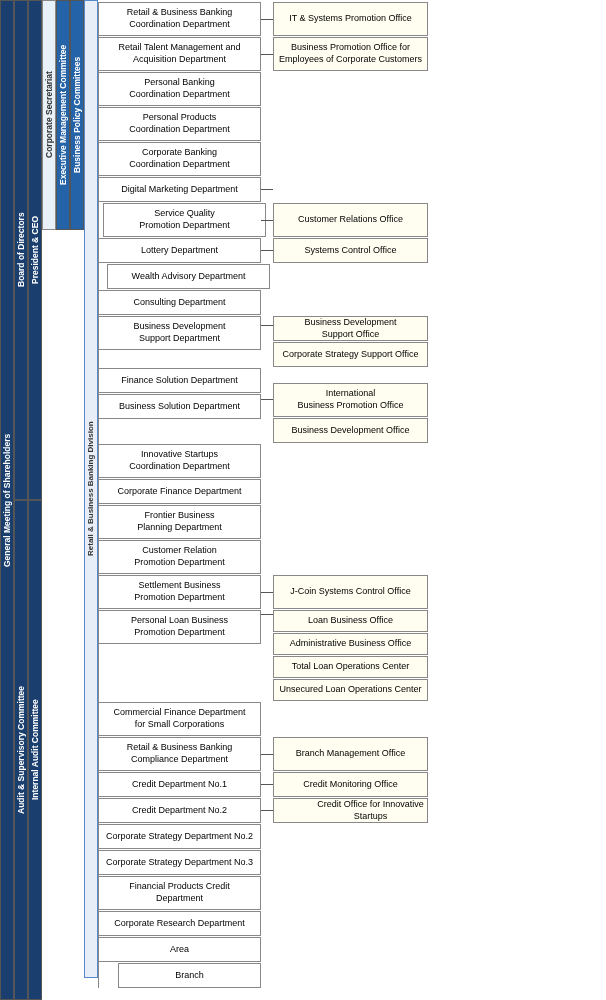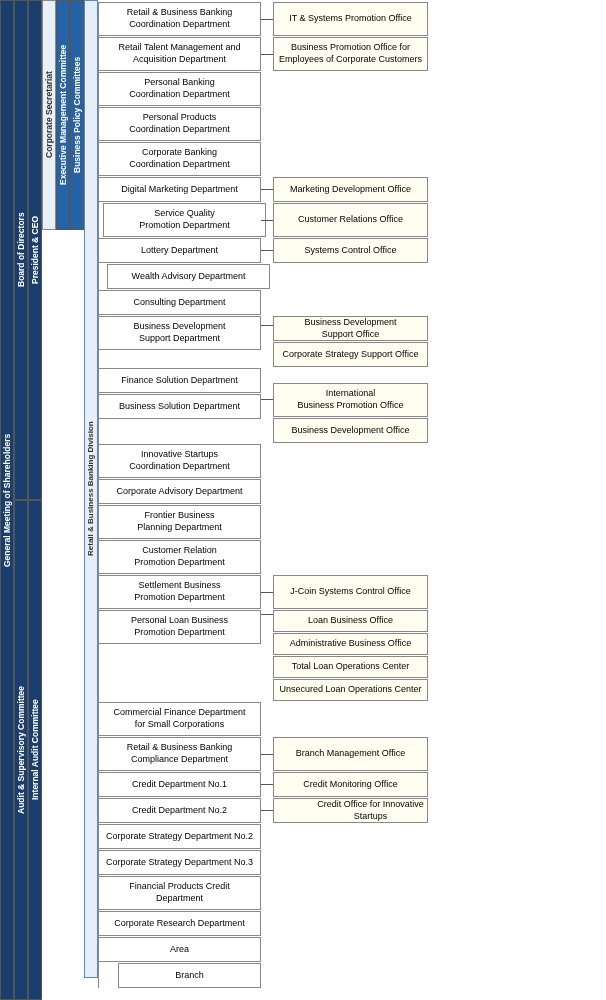--- a/index.html
+++ b/index.html
@@ -138,23 +138,20 @@
   </div>
 
   <div class="dept-box" style="left:98px;top:142px;width:163px;height:34px;">
     <span>Corporate Banking<br>Coordination Department</span>
   </div>
 
   <div class="dept-box" style="left:98px;top:177px;width:163px;height:25px;">
     <span>Digital Marketing Department</span>
   </div>
   <div class="connector-h" style="left:261px;top:189px;width:12px;"></div>
-  <div class="dept-box" style="left:273px;top:177px;width:155px;height:25px;background:#fffef0;">
-    <span>Marketing Development Office</span>
-  </div>
 
   <div class="dept-box" style="left:103px;top:203px;width:163px;height:34px;">
     <span>Service Quality<br>Promotion Department</span>
   </div>
   <div class="connector-h" style="left:261px;top:220px;width:12px;"></div>
   <div class="dept-box" style="left:273px;top:203px;width:155px;height:34px;background:#fffef0;">
     <span>Customer Relations Office</span>
   </div>
 
   <div class="dept-box" style="left:98px;top:238px;width:163px;height:25px;justify-content:center;">
@@ -197,21 +194,21 @@
   </div>
   <div class="dept-box" style="left:273px;top:418px;width:155px;height:25px;background:#fffef0;">
     <span>Business Development Office</span>
   </div>
 
   <div class="dept-box" style="left:98px;top:444px;width:163px;height:34px;">
     <span>Innovative Startups<br>Coordination Department</span>
   </div>
 
   <div class="dept-box" style="left:98px;top:479px;width:163px;height:25px;">
-    <span>Corporate Advisory Department</span>
+    <span>Corporate Finance Department</span>
   </div>
 
   <div class="dept-box" style="left:98px;top:505px;width:163px;height:34px;">
     <span>Frontier Business<br>Planning Department</span>
   </div>
 
   <div class="dept-box" style="left:98px;top:540px;width:163px;height:34px;">
     <span>Customer Relation<br>Promotion Department</span>
   </div>
 

